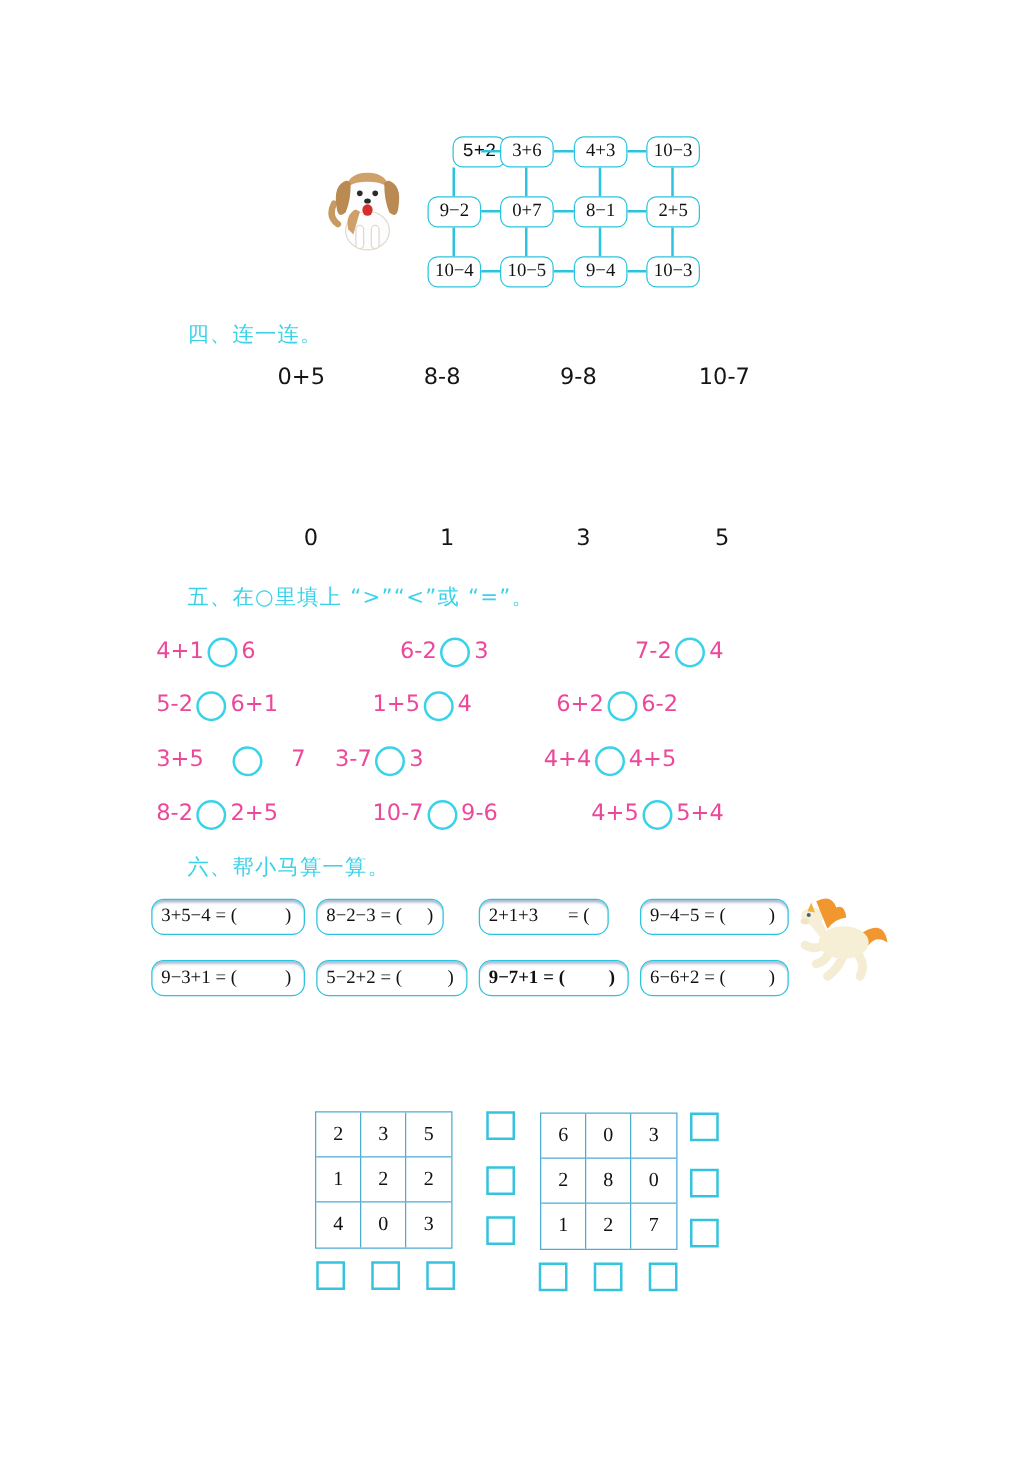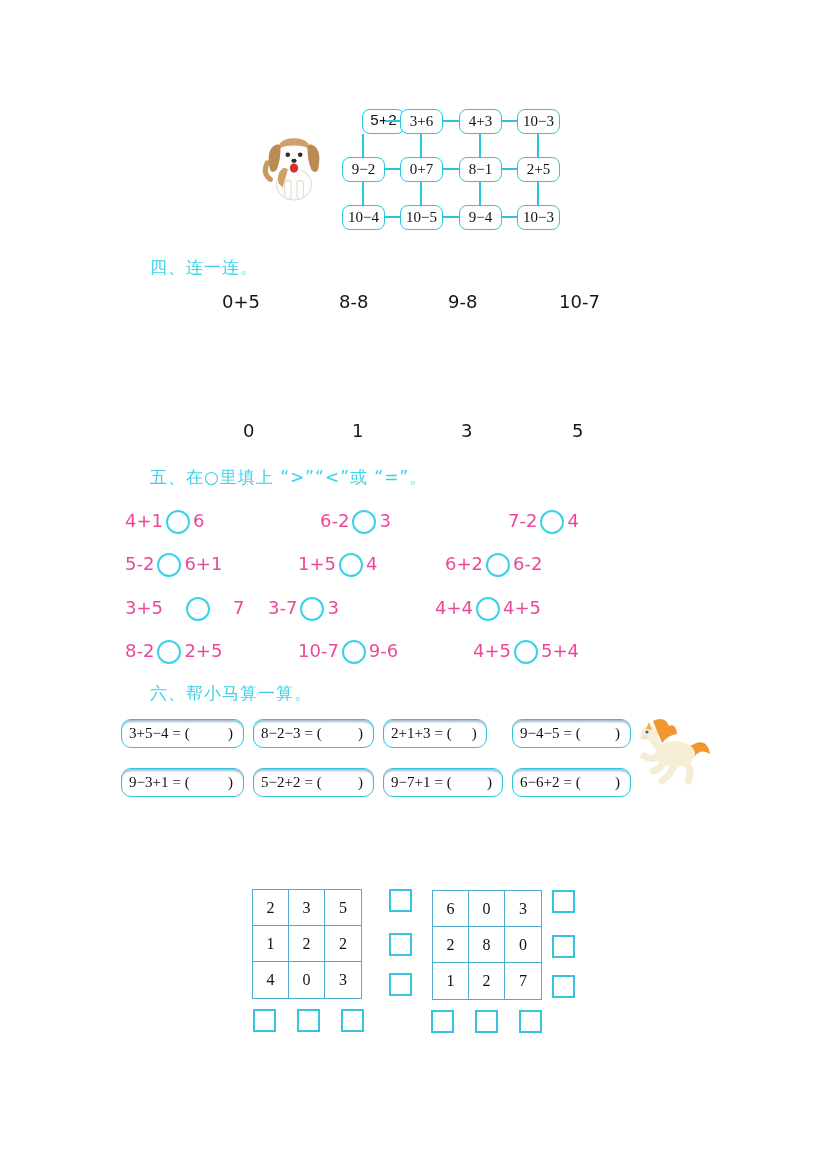--- a/index.html
+++ b/index.html
@@ -196,27 +196,27 @@
     </div>
 
   <div class="stitle" style="left:150px;top:682px;">六、帮小马算一算。</div>
 
   <div class="fbox" style="left:121px;top:719px;width:123px;">
       <span>3+5−4</span>
       <span class="eq">= (</span>
       <span class="blank"></span>
       <span>)</span>
     </div>
-  <div class="fbox" style="left:253px;top:719px;width:121px;">
+  <div class="fbox" style="left:253px;top:719px;width:102px;">
       <span>8−2−3</span>
       <span class="eq">= (</span>
       <span class="blank"></span>
       <span>)</span>
     </div>
-  <div class="fbox" style="left:383px;top:719px;width:104px;">
+  <div class="fbox" style="left:383px;top:719px;width:104px;gap:20px;">
       <span>2+1+3</span>
       <span class="eq">= (</span>
       <span class="blank"></span>
       <span>)</span>
     </div>
   <div class="fbox" style="left:512px;top:719px;width:119px;">
       <span>9−4−5</span>
       <span class="eq">= (</span>
       <span class="blank"></span>
       <span>)</span>
@@ -227,21 +227,21 @@
       <span class="eq">= (</span>
       <span class="blank"></span>
       <span>)</span>
     </div>
   <div class="fbox" style="left:253px;top:768px;width:121px;">
       <span>5−2+2</span>
       <span class="eq">= (</span>
       <span class="blank"></span>
       <span>)</span>
     </div>
-  <div class="fbox" style="left:383px;top:768px;width:120px;">
+  <div class="fbox" style="left:383px;top:768px;width:120px;font-weight:bold;">
       <span>9−7+1</span>
       <span class="eq">= (</span>
       <span class="blank"></span>
       <span>)</span>
     </div>
   <div class="fbox" style="left:512px;top:768px;width:119px;">
       <span>6−6+2</span>
       <span class="eq">= (</span>
       <span class="blank"></span>
       <span>)</span>

